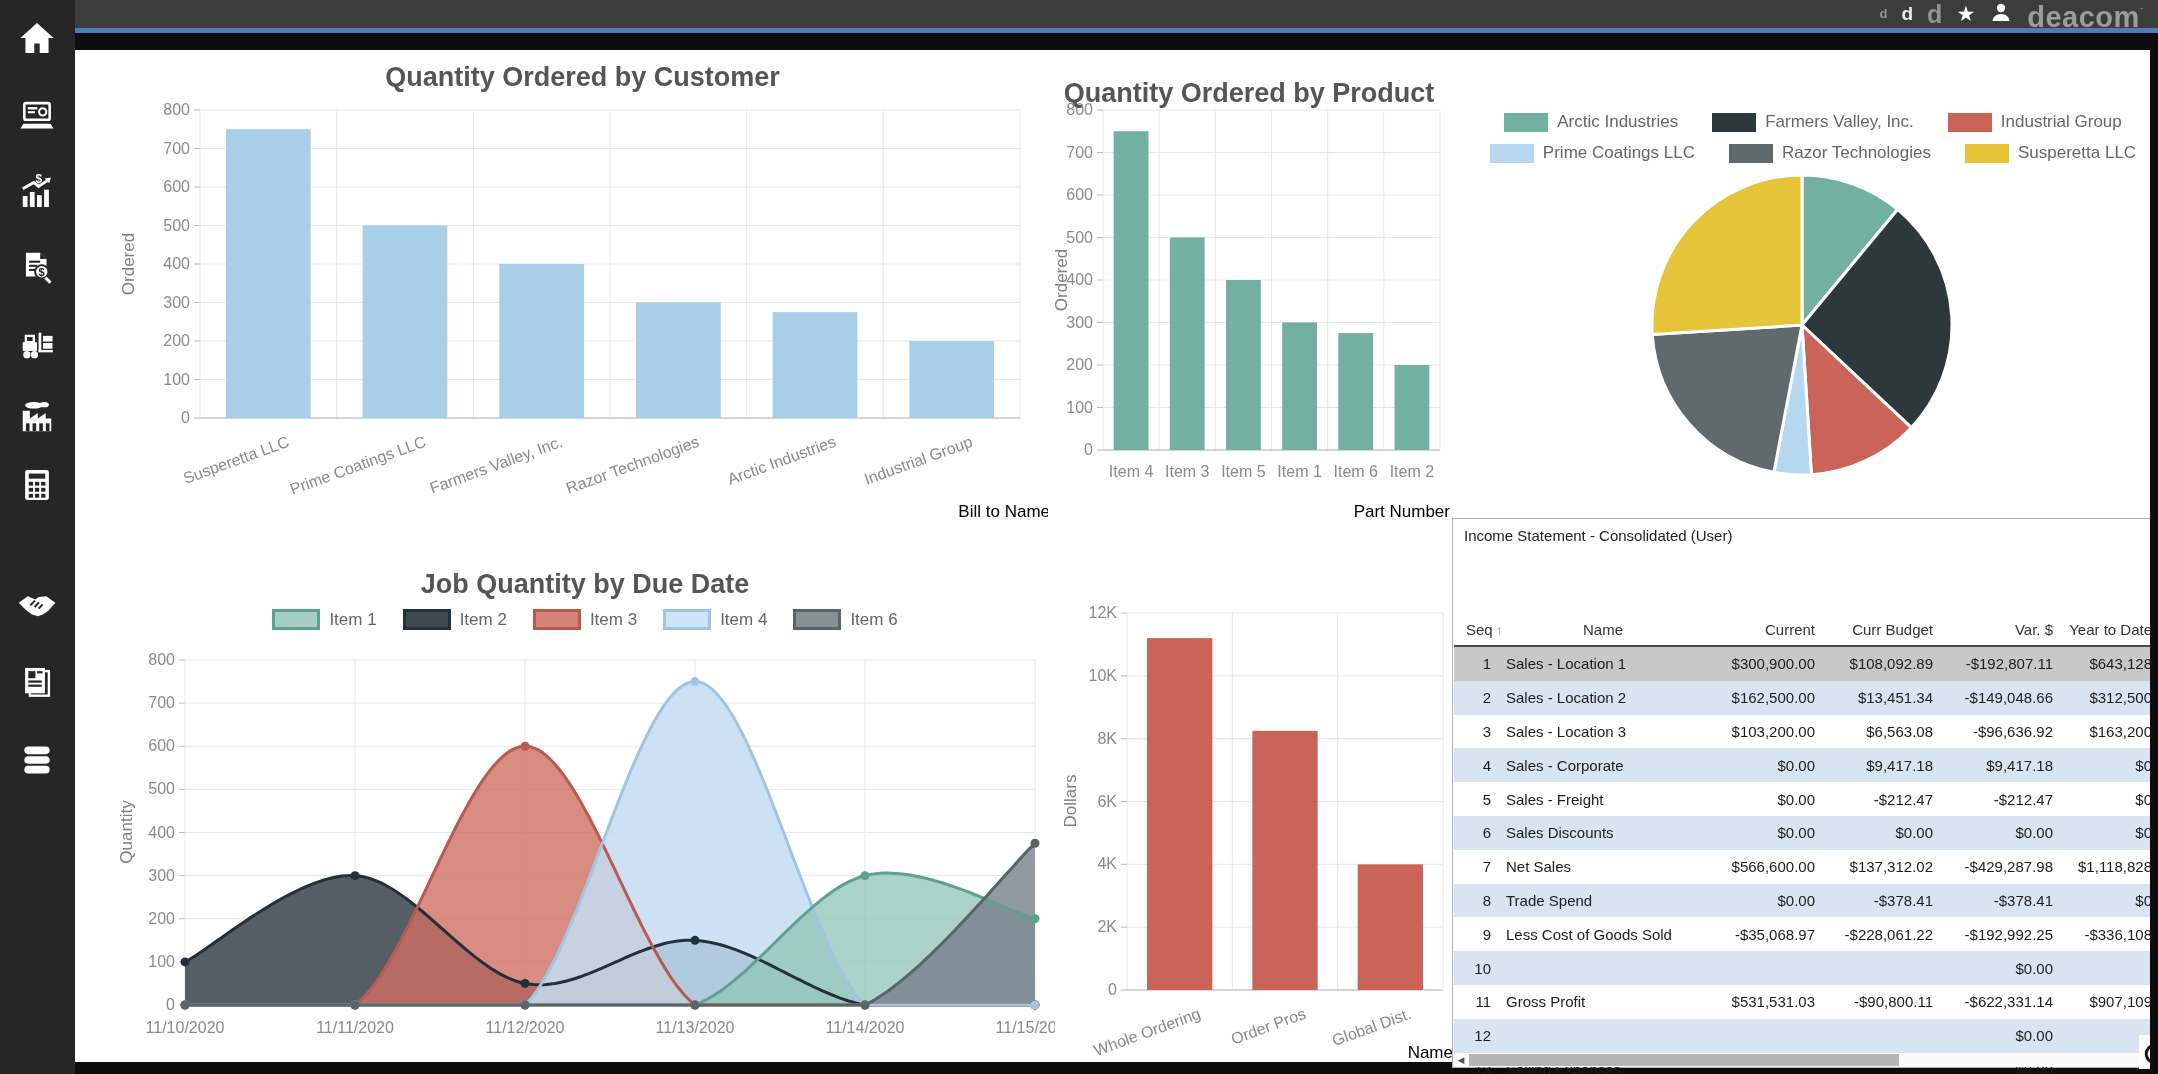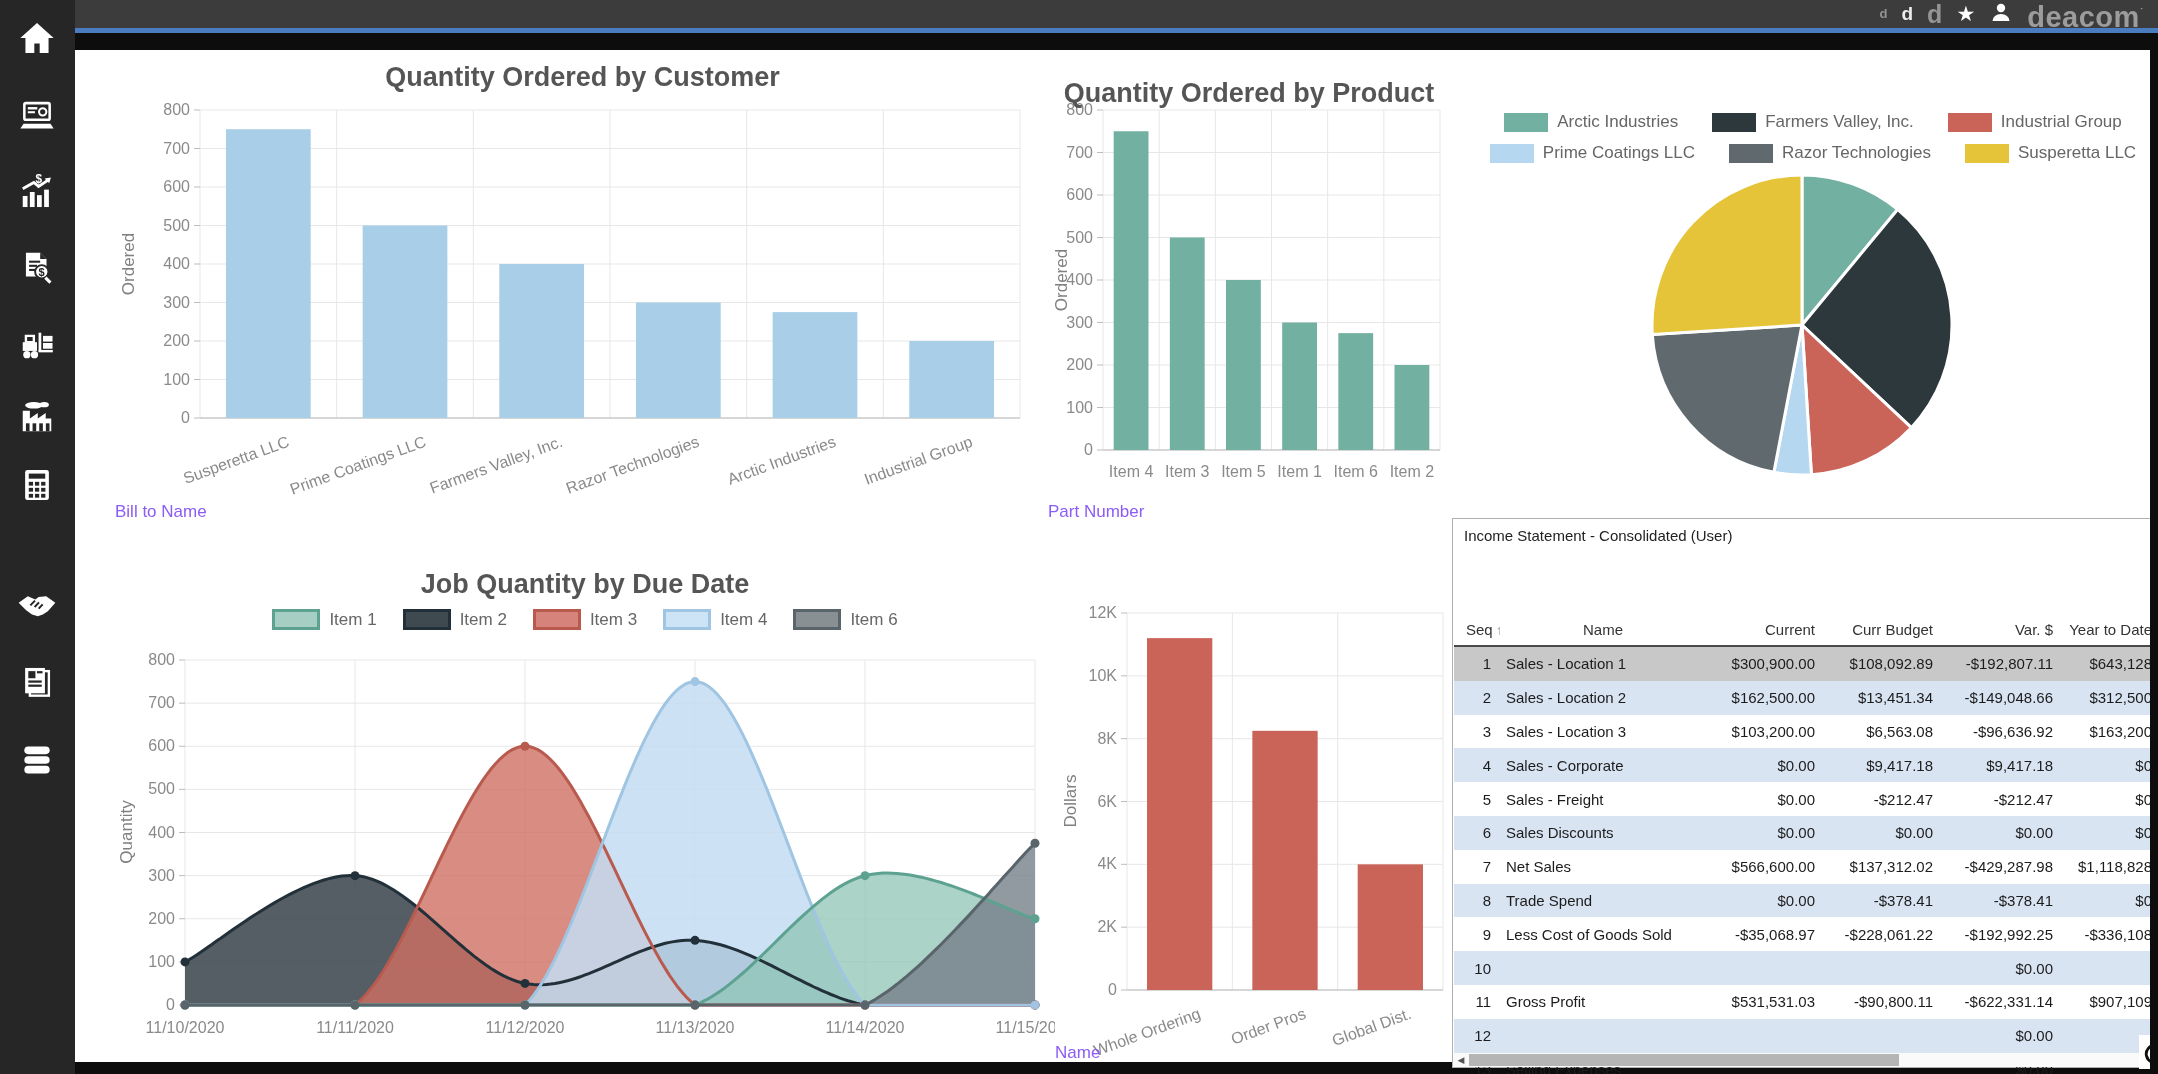--- a/index.html
+++ b/index.html
@@ -16,21 +16,21 @@
   .tab-d.t0{font-size:13px;} .tab-d.t1{font-size:19px;color:#ececec;} .tab-d.t2{font-size:25px;}
   .star{color:#fff;font-size:21px;line-height:28px;}
   .brand{color:#9c9c9c;font-size:29px;font-weight:bold;letter-spacing:0.5px;line-height:28px;}
   .brand sup{font-size:11px;}
   
   .sidebar{position:absolute;left:0;top:0;width:75px;height:1074px;background:#262626;z-index:10;}
   .nav{position:absolute;left:15px;width:44px;height:44px;display:flex;align-items:center;justify-content:center;cursor:pointer;}
   
   .panel{position:absolute;background:#fff;margin-left:20px;}
   .chart-title{position:absolute;left:0;width:100%;text-align:center;font-weight:bold;font-size:27px;color:#555;}
-  .axis-x{position:absolute;left:0;width:100%;text-align:left;font-size:17px;color:#8b5cf6;}
+  .axis-x{position:absolute;left:0;width:100%;text-align:right;font-size:17px;color:#000000;}
   .axis-y{position:absolute;white-space:nowrap;font-size:17px;color:#808080;transform:translate(-50%,-50%) rotate(-90deg);}
   .tick{font-size:16px;fill:#8a8a8a;font-family:"Liberation Sans",sans-serif;}
   .legend{position:absolute;left:0;width:100%;display:flex;justify-content:center;align-items:center;}
   .legend-row{display:flex;justify-content:center;align-items:center;}
   .lg-item{display:flex;align-items:center;margin:0 17px;}
   .lg-swatch{width:44px;height:19px;margin-right:9px;}
   .lg-swatch.bordered{width:42px;height:15px;border-style:solid;border-width:3px;}
   .lg-label{font-size:17px;color:#666;}
   
   .table-panel{left:1432px;top:518px;width:718px;height:550px;border:1px solid #b0b0b0;z-index:2;box-sizing:border-box;background:#fff;}

